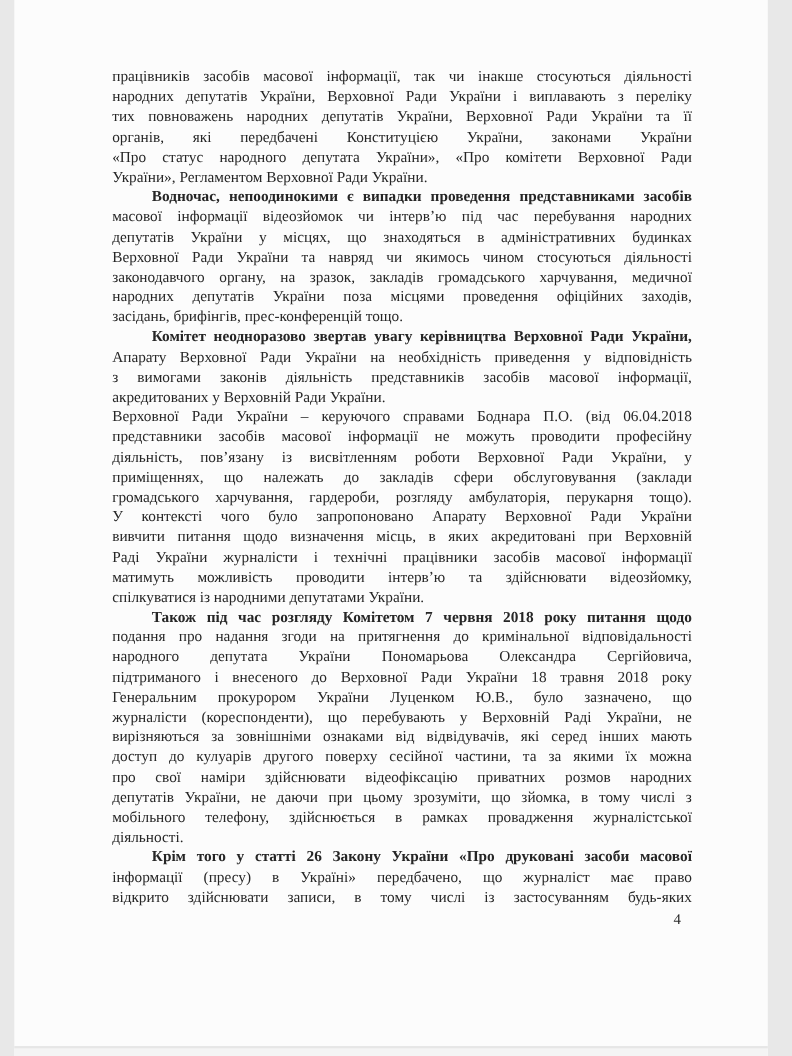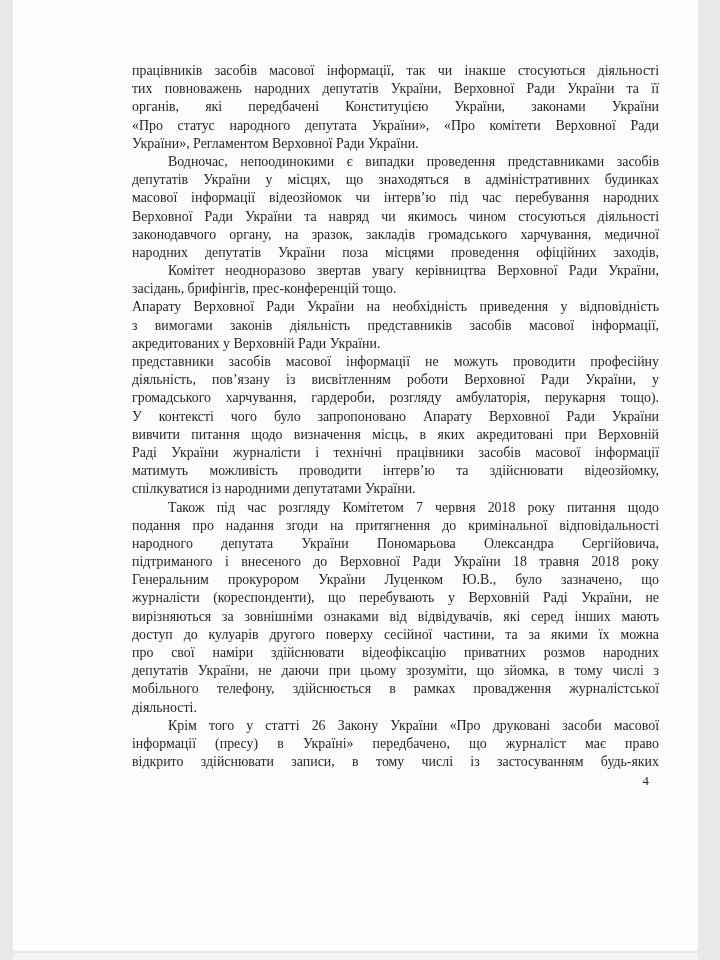--- a/index.html
+++ b/index.html
@@ -27,34 +27,34 @@
     position: absolute;
     left: 13px;
     right: 22px;
     top: 951px;
     height: 9px;
     background: #f4f4f4;
     border-top: 2px solid #e6e6e6;
   }
   .textcol {
     position: absolute;
-    left: 132px;
+    left: 102px;
     top: 62px;
     width: 527px;
     color: #262626;
   }
   .line {
     font-size: 13.9px;
     line-height: 18.2px;
     height: 18.2px;
     text-align: justify;
     text-align-last: justify;
     overflow: visible;
   }
-  .line.indent { text-indent: 36px; }
+  .line.indent { text-indent: 36px; font-weight: bold; }
   .line.last {
     text-align: center;
     text-align-last: left;
   }
   .pagenum {
     margin-top: 1px;
     text-align: right;
     padding-right: 10px;
     font-size: 13.5px;
     line-height: 18px;
@@ -66,37 +66,40 @@
 
 <div class="frame">
   <div class="strip left"></div>
   <div class="strip right"></div>
   <div class="page-bottom"></div>
 
   <div class="textcol">
     <div id="lines">
 
     <div class="line">працівників засобів масової інформації, так чи інакше стосуються діяльності</div>
+        <div class="line">народних депутатів України, Верховної Ради України і виплавають з переліку</div>
         <div class="line">тих повноважень народних депутатів України, Верховної Ради України та її</div>
         <div class="line">органів, які передбачені Конституцією України, законами України</div>
         <div class="line">«Про статус народного депутата України», «Про комітети Верховної Ради</div>
         <div class="line last">України», Регламентом Верховної Ради України.</div>
         <div class="line indent">Водночас, непоодинокими є випадки проведення представниками засобів</div>
+        <div class="line">масової інформації відеозйомок чи інтерв’ю під час перебування народних</div>
         <div class="line">депутатів України у місцях, що знаходяться в адміністративних будинках</div>
-        <div class="line">масової інформації відеозйомок чи інтерв’ю під час перебування народних</div>
         <div class="line">Верховної Ради України та навряд чи якимось чином стосуються діяльності</div>
         <div class="line">законодавчого органу, на зразок, закладів громадського харчування, медичної</div>
         <div class="line">народних депутатів України поза місцями проведення офіційних заходів,</div>
+        <div class="line last">засідань, брифінгів, прес-конференцій тощо.</div>
         <div class="line indent">Комітет неодноразово звертав увагу керівництва Верховної Ради України,</div>
-        <div class="line last">засідань, брифінгів, прес-конференцій тощо.</div>
         <div class="line">Апарату Верховної Ради України на необхідність приведення у відповідність</div>
         <div class="line">з вимогами законів діяльність представників засобів масової інформації,</div>
         <div class="line last">акредитованих у Верховній Ради України.</div>
+        <div class="line">Верховної Ради України – керуючого справами Боднара П.О. (від 06.04.2018</div>
         <div class="line">представники засобів масової інформації не можуть проводити професійну</div>
         <div class="line">діяльність, пов’язану із висвітленням роботи Верховної Ради України, у</div>
+        <div class="line">приміщеннях, що належать до закладів сфери обслуговування (заклади</div>
         <div class="line">громадського харчування, гардероби, розгляду амбулаторія, перукарня тощо).</div>
         <div class="line">У контексті чого було запропоновано Апарату Верховної Ради України</div>
         <div class="line">вивчити питання щодо визначення місць, в яких акредитовані при Верховній</div>
         <div class="line">Раді України журналісти і технічні працівники засобів масової інформації</div>
         <div class="line">матимуть можливість проводити інтерв’ю та здійснювати відеозйомку,</div>
         <div class="line last">спілкуватися із народними депутатами України.</div>
         <div class="line indent">Також під час розгляду Комітетом 7 червня 2018 року питання щодо</div>
         <div class="line">подання про надання згоди на притягнення до кримінальної відповідальності</div>
         <div class="line">народного депутата України Пономарьова Олександра Сергійовича,</div>
         <div class="line">підтриманого і внесеного до Верховної Ради України 18 травня 2018 року</div>

